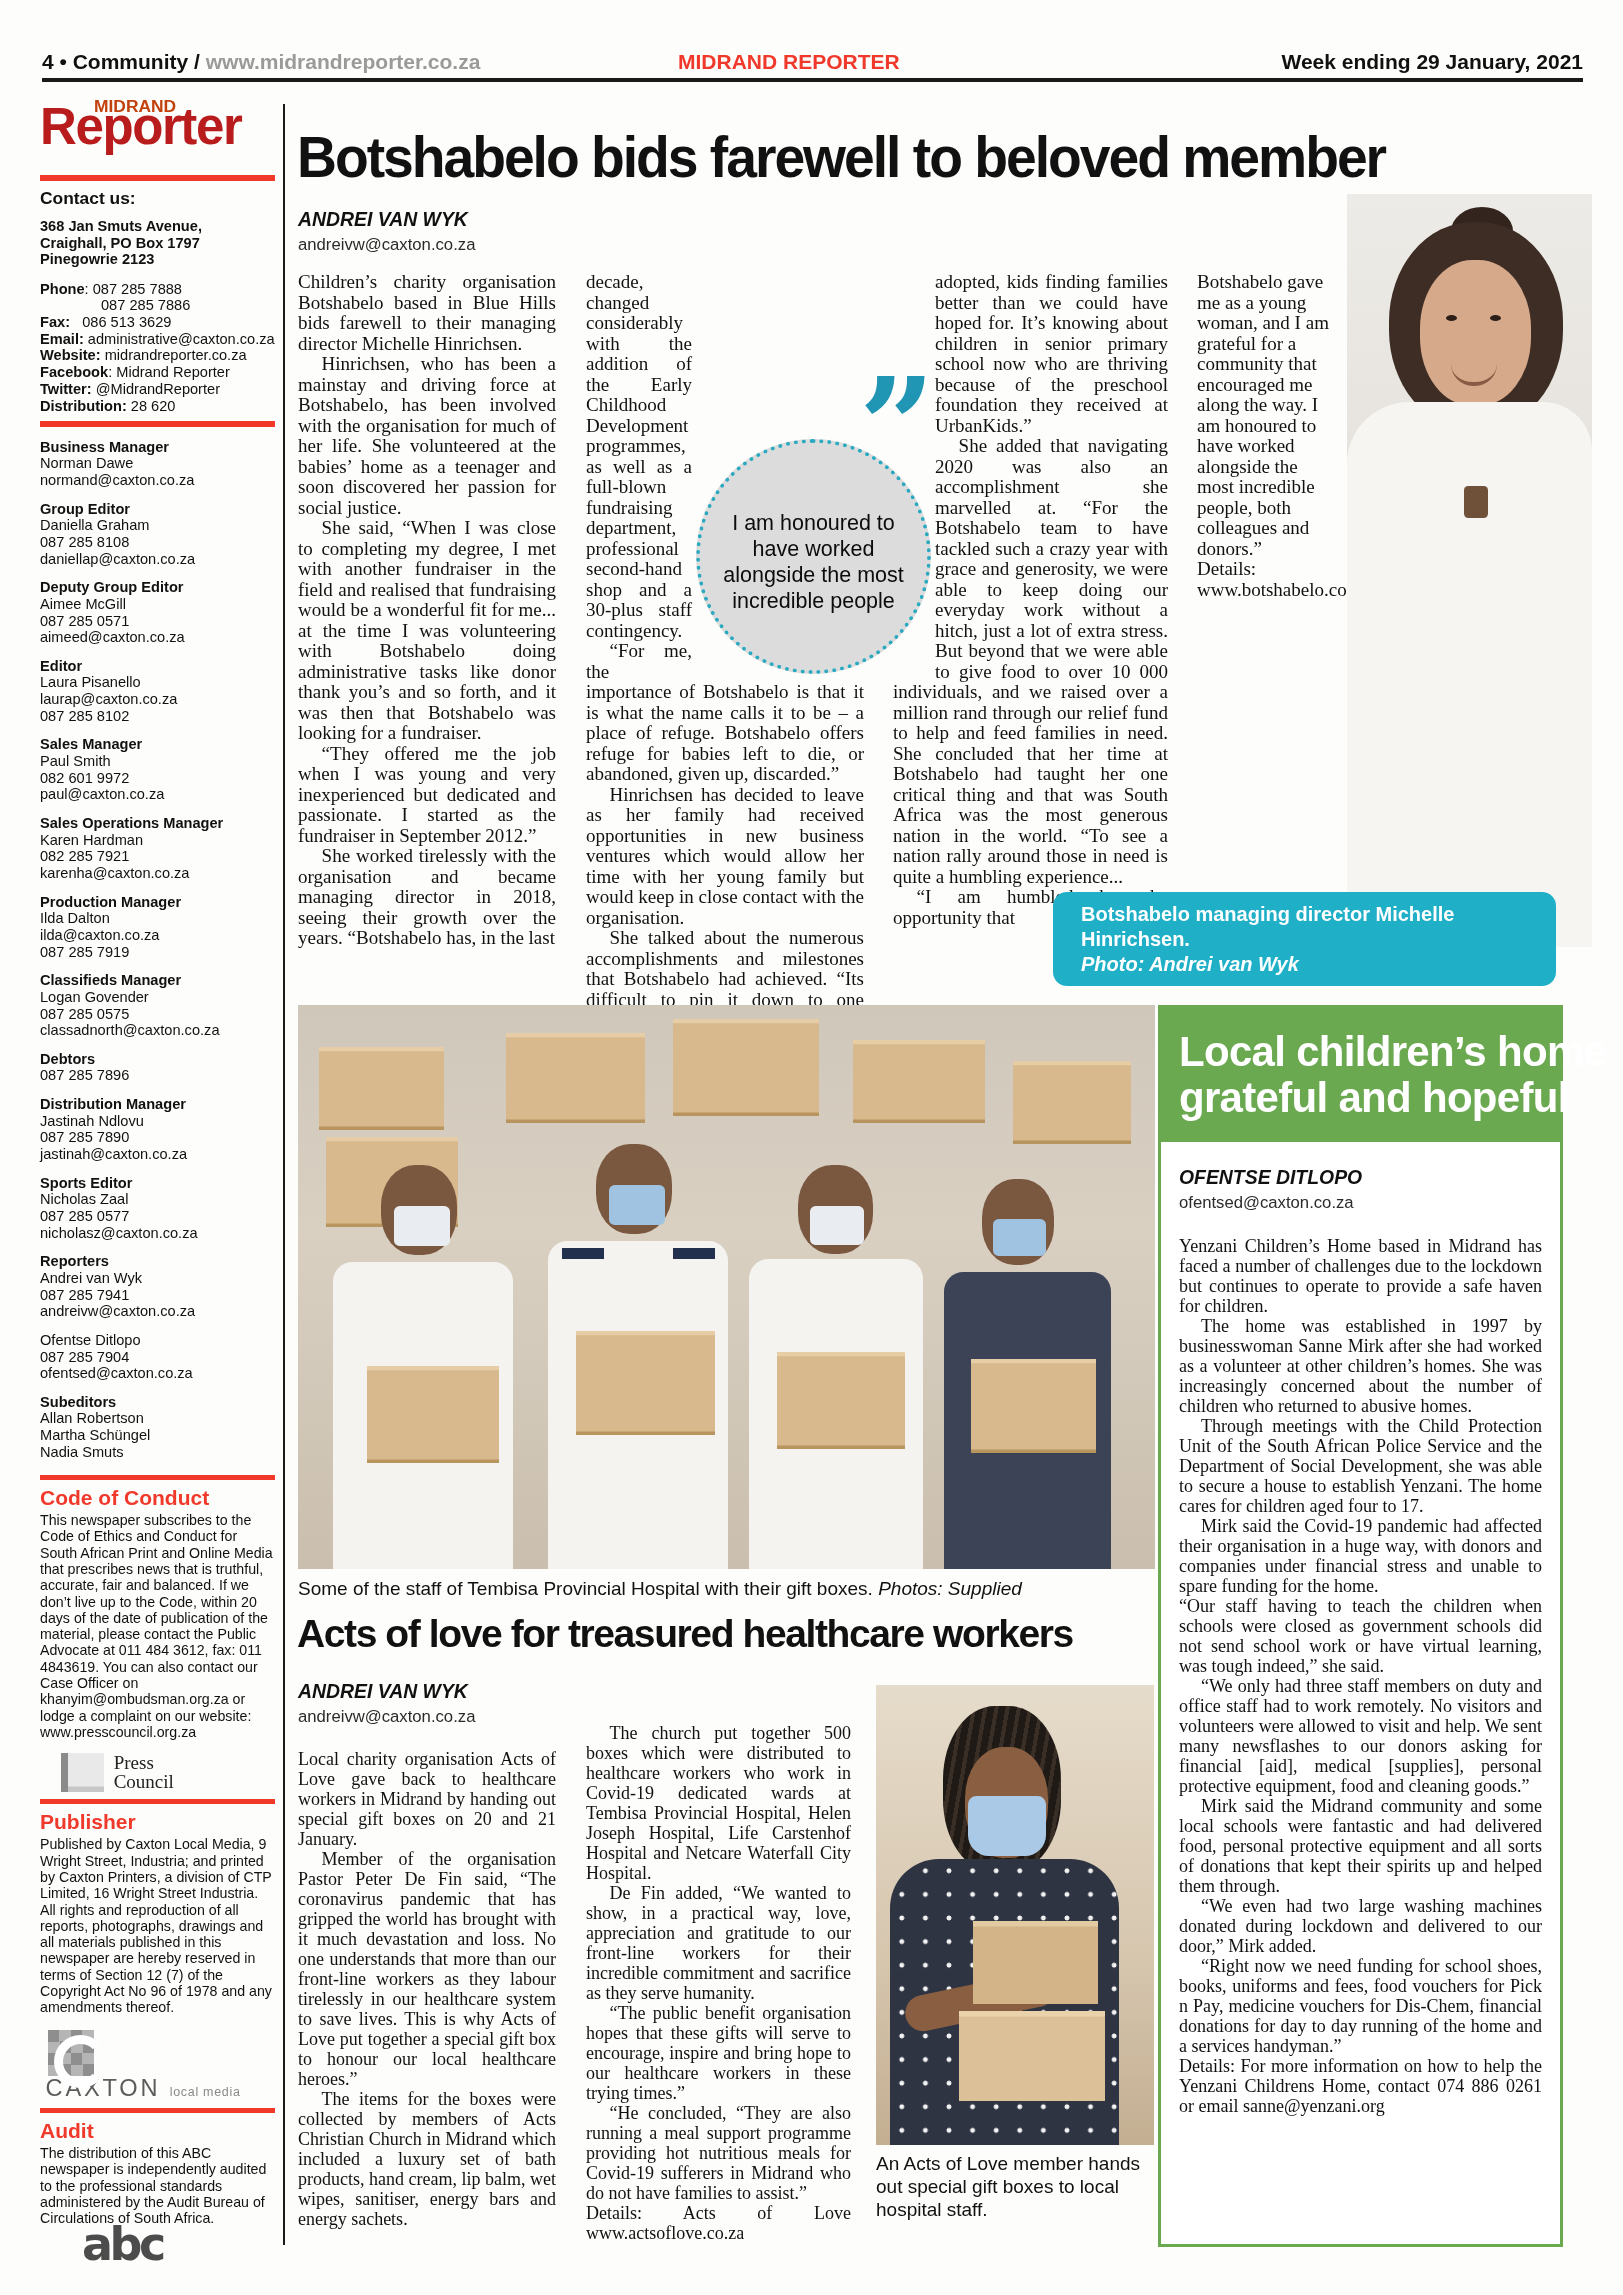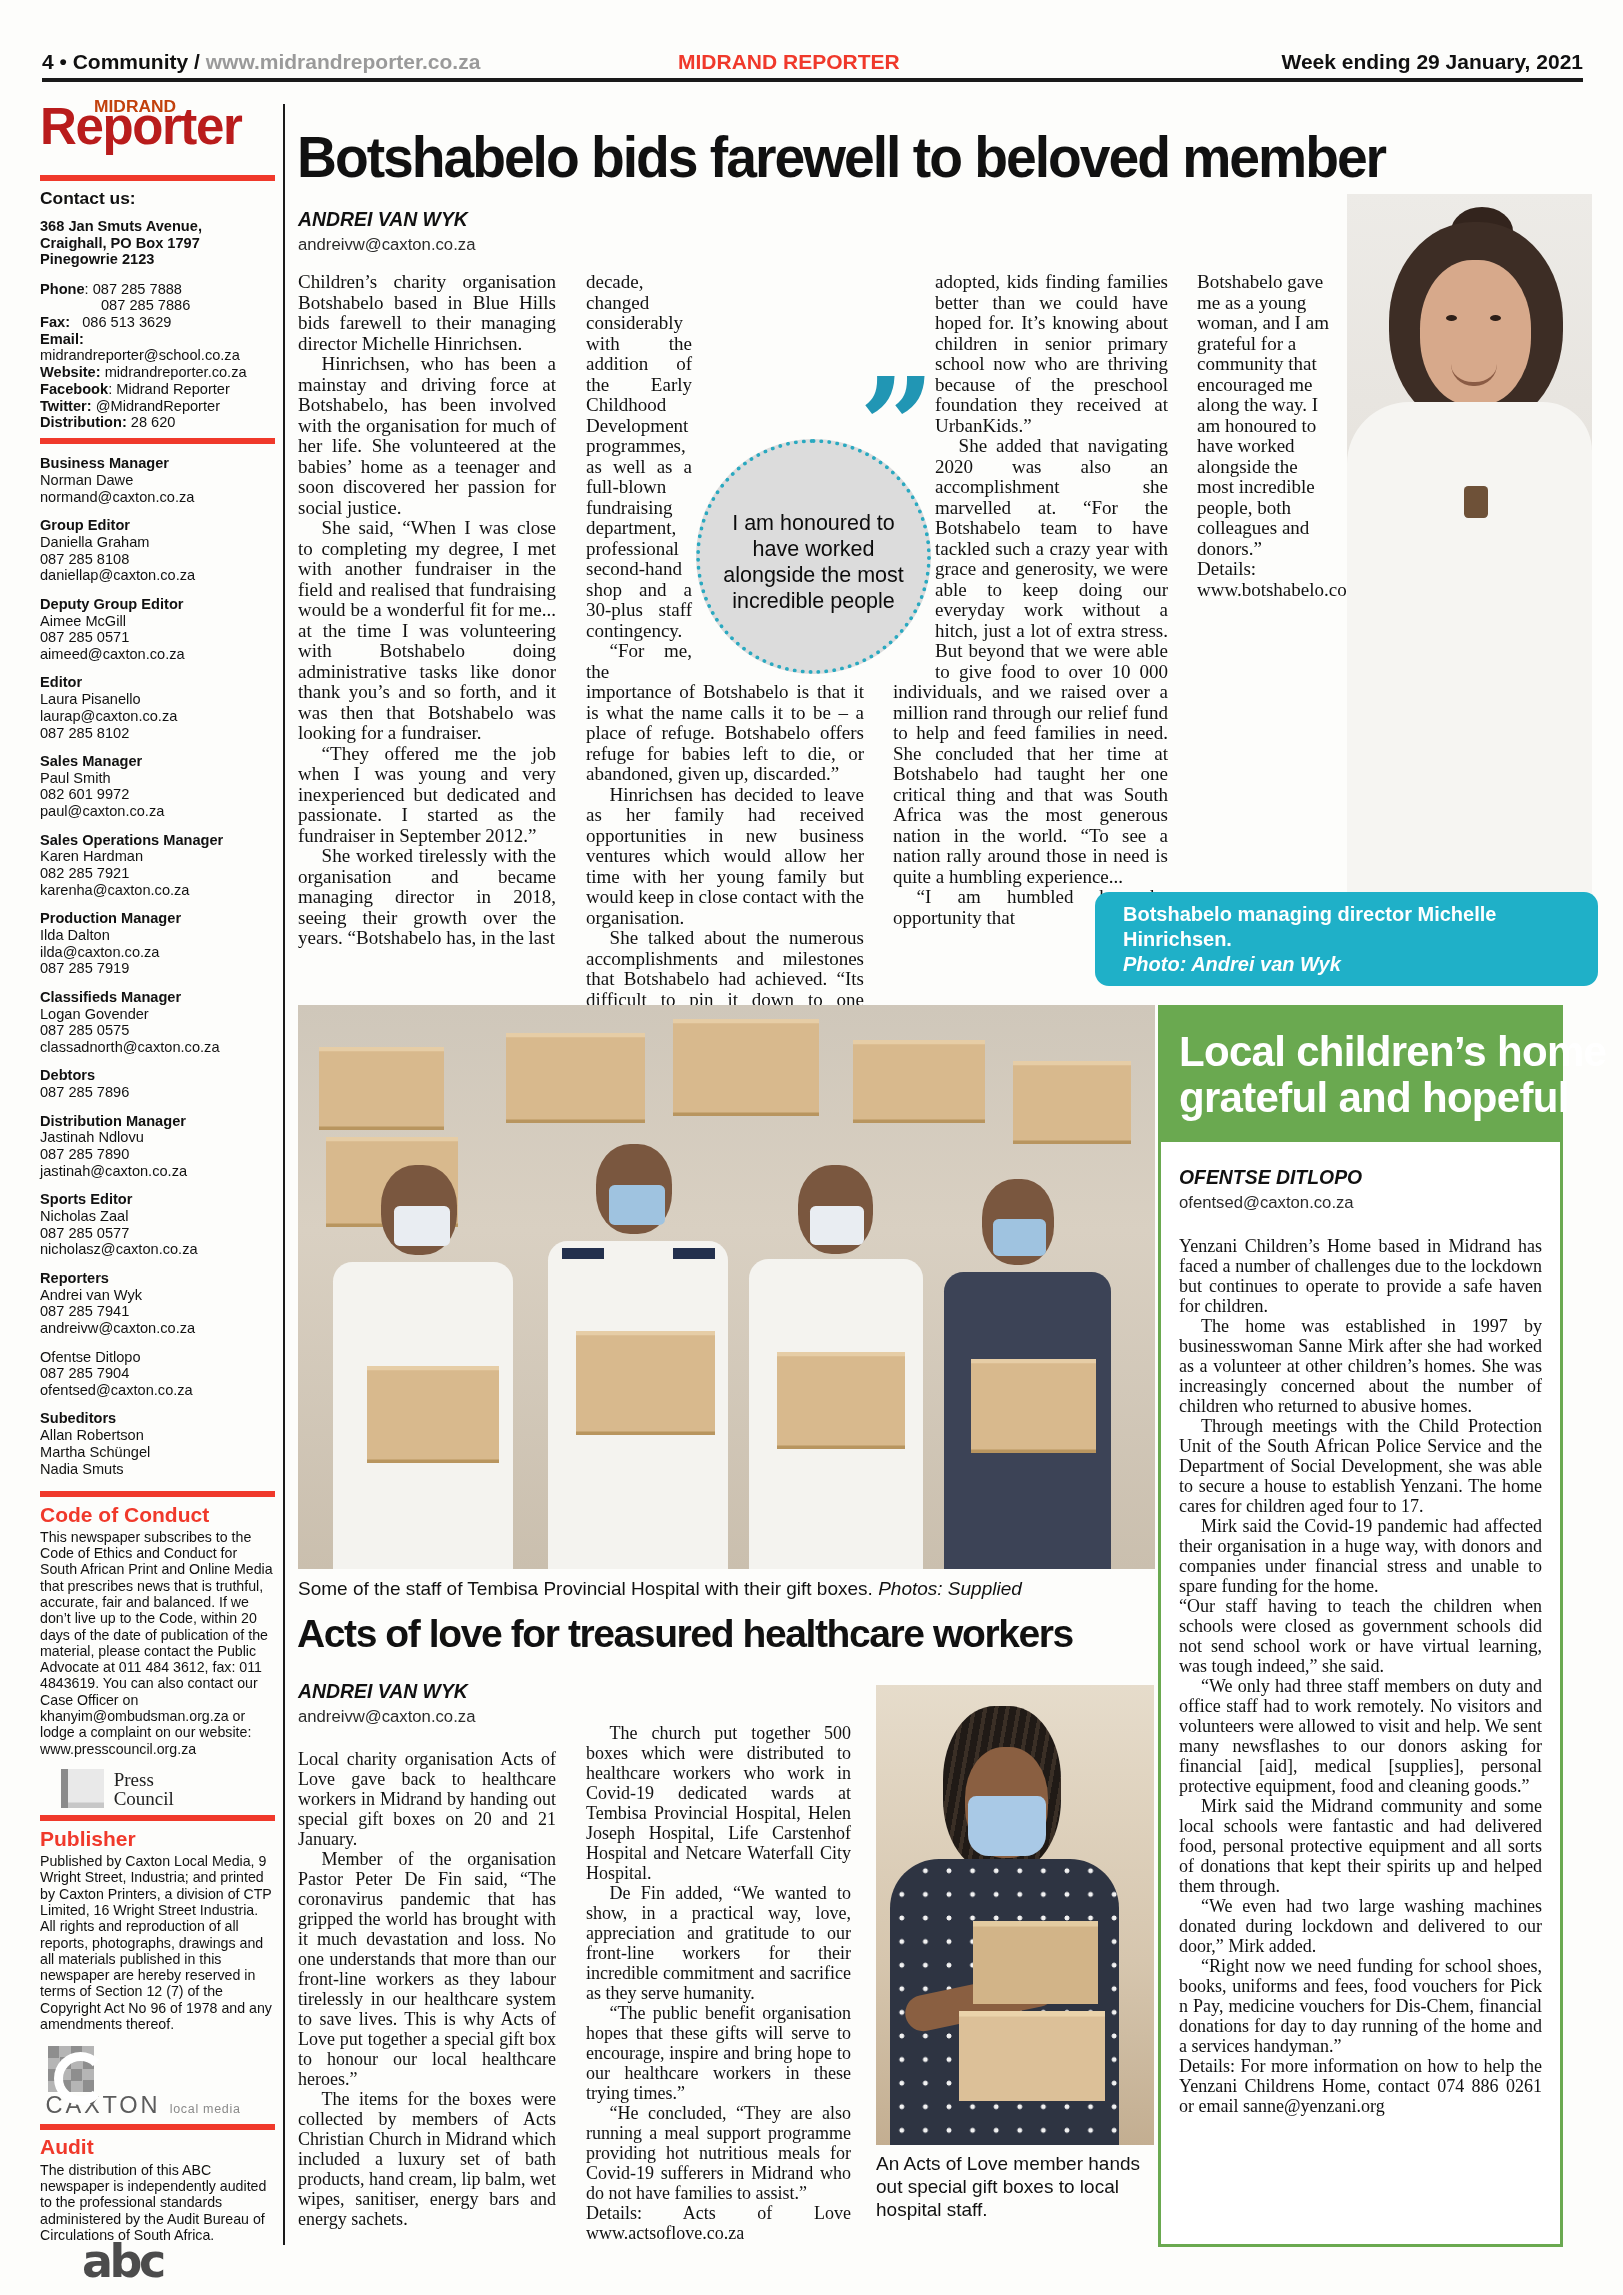--- a/index.html
+++ b/index.html
@@ -120,21 +120,21 @@
       <div class="mid">MIDRAND</div>
     </div>
     <div class="red-rule"></div>
     <div class="sb-h">Contact us:</div>
     <div class="addr pre">368 Jan Smuts Avenue,
 Craighall, PO Box 1797
 Pinegowrie 2123</div>
     <div class="sb-line"><span class="lb">Phone</span><span>: 087 285 7888</span></div>
     <div class="sb-line phone2"><span>087 285 7886</span></div>
     <div class="sb-line"><span class="lb">Fax:</span>&nbsp;&nbsp;&nbsp;<span>086 513 3629</span></div>
-    <div class="sb-line"><span class="lb">Email:</span> <span>midrandreporter@school.co.za</span></div>
+    <div class="sb-line"><span class="lb">Email:</span> <span>administrative@caxton.co.za</span></div>
     <div class="sb-line"><span class="lb">Website:</span> <span>midrandreporter.co.za</span></div>
     <div class="sb-line"><span class="lb">Facebook</span><span>: Midrand Reporter</span></div>
     <div class="sb-line"><span class="lb">Twitter:</span> <span>@MidrandReporter</span></div>
     <div class="sb-line"><span class="lb">Distribution:</span> <span>28 620</span></div>
     <div class="red-rule"></div>
 
     <div class="staff">
       <div class="s-ent">
           <div class="s-role">Business Manager</div>
           <div class="pre">Norman Dawe
@@ -287,21 +287,21 @@
     <div class="bun"></div>
     <div class="hair"></div>
     <div class="face"></div>
     <div class="eye" style="left:99px;"></div>
     <div class="eye" style="left:143px;"></div>
     <div class="smile"></div>
     <div class="neck"></div>
     <div class="shirt"></div>
     <div class="pend"></div>
   </div>
-  <div class="abs cap-teal" style="left:1095px;top:892px;width:460px;padding-left:28px;">
+  <div class="abs cap-teal" style="left:1053px;top:892px;width:460px;padding-left:28px;">
     <span>Botshabelo managing director Michelle Hinrichsen.</span><br>
     <span class="credit">Photo: Andrei van Wyk</span>
   </div>
 
   <div class="abs photo ph2" style="left:298px;top:1005px;width:857px;height:564px;">
     <div class="bx" style="left:21px;top:42px;width:125px;height:83px;"></div>
     <div class="bx" style="left:28px;top:132px;width:132px;height:90px;"></div>
     <div class="bx" style="left:208px;top:28px;width:139px;height:90px;"></div>
     <div class="bx" style="left:375px;top:14px;width:146px;height:97px;"></div>
     <div class="bx" style="left:555px;top:35px;width:132px;height:83px;"></div>

